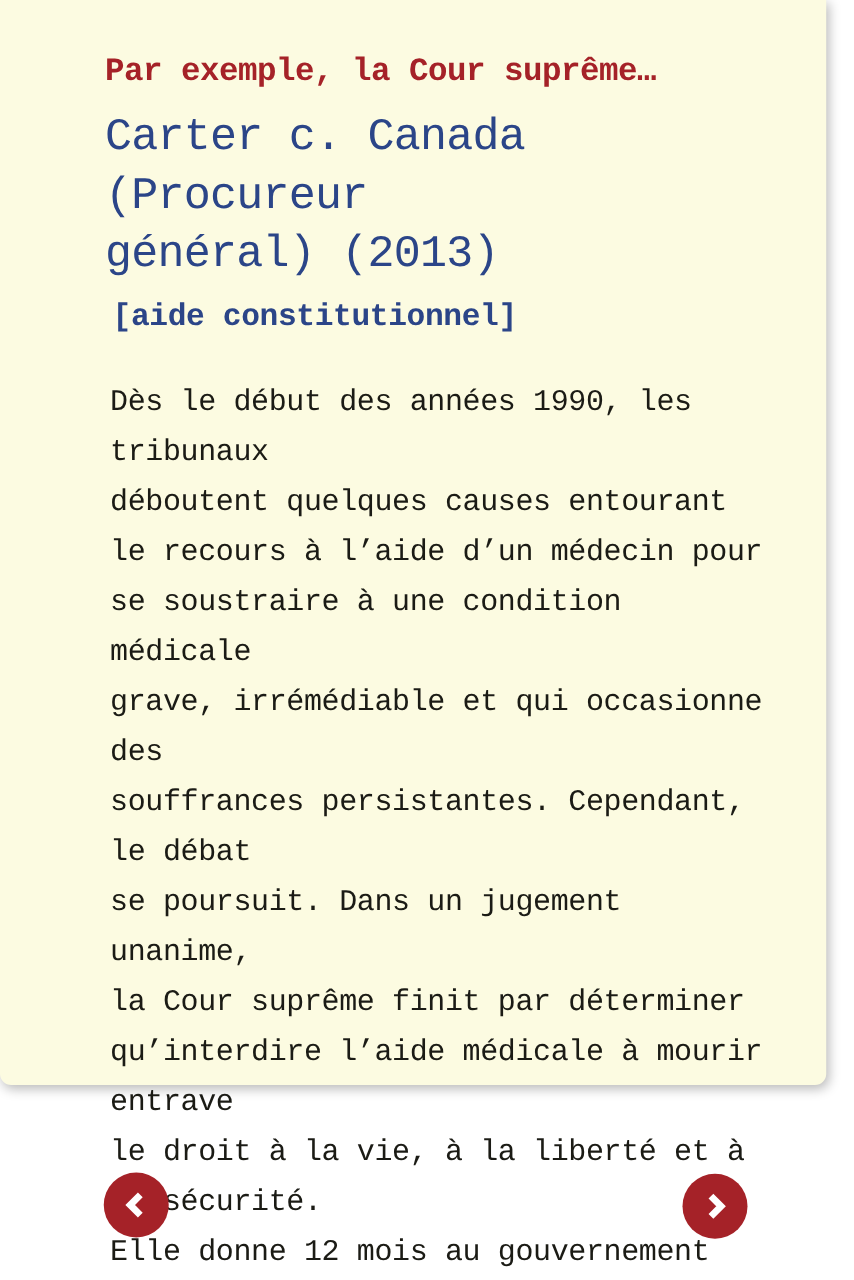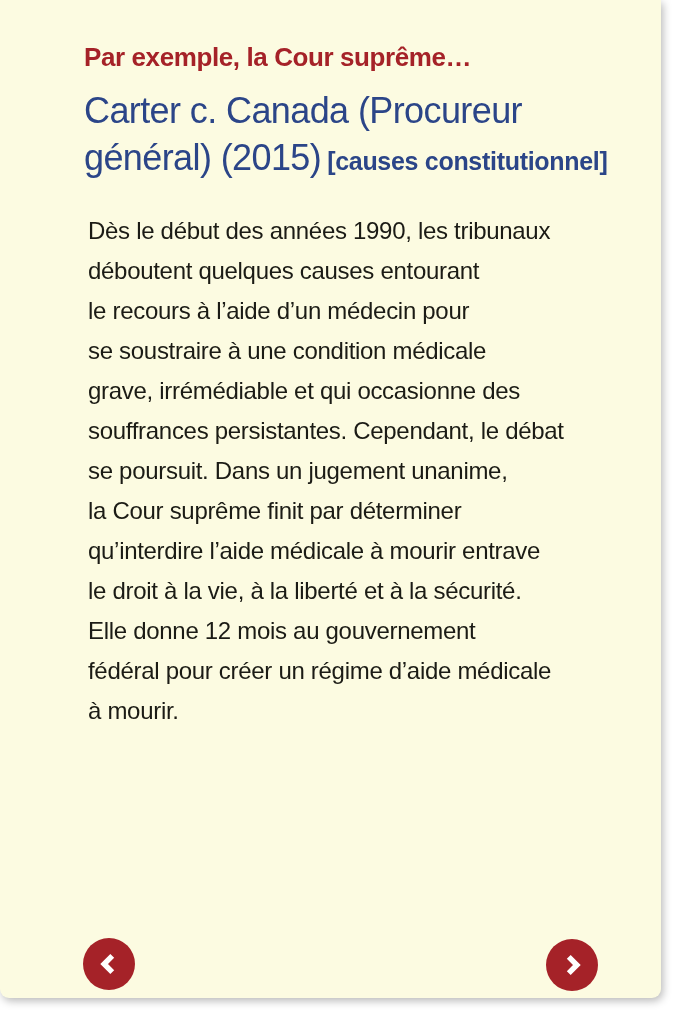--- a/index.html
+++ b/index.html
@@ -21,25 +21,26 @@
     width: 683px;
     height: 1024px;
     background: var(--page_bg);
     overflow: hidden;
   }
   .card {
     position: absolute;
     left: 0;
     top: 0;
     width: 661px;
-    height: 998px;
+    height: 868px;
     background: var(--card_bg);
     border-radius: 0 0 9px 9px;
     box-shadow: 2px 3px 9px rgba(0,0,0,0.28);
     padding: 0 42px 0 84px;
+    font-family: Liberation Mono, monospace;
   }
   .kicker {
     margin-top: 42px;
     font-size: 26px;
     font-weight: bold;
     letter-spacing: -0.4px;
     color: var(--accent_red);
     white-space: pre-line;
   }
   .title {
@@ -95,21 +96,21 @@
 </head>
 <body>
 
 <div class="page">
   <div class="card">
 
     <div class="kicker">Par exemple, la Cour suprême…</div>
 
 
     <h2 class="subtitle"><span>Carter c. Canada (Procureur
-général) (2015)</span><span class="case-tag">[causes constitutionnel]</span></h2>
+général) (2013)</span><span class="case-tag">[aide constitutionnel]</span></h2>
 
     <p class="body-text">Dès le début des années 1990, les tribunaux
 déboutent quelques causes entourant
 le recours à l’aide d’un médecin pour
 se soustraire à une condition médicale
 grave, irrémédiable et qui occasionne des
 souffrances persistantes. Cependant, le débat
 se poursuit. Dans un jugement unanime,
 la Cour suprême finit par déterminer
 qu’interdire l’aide médicale à mourir entrave

